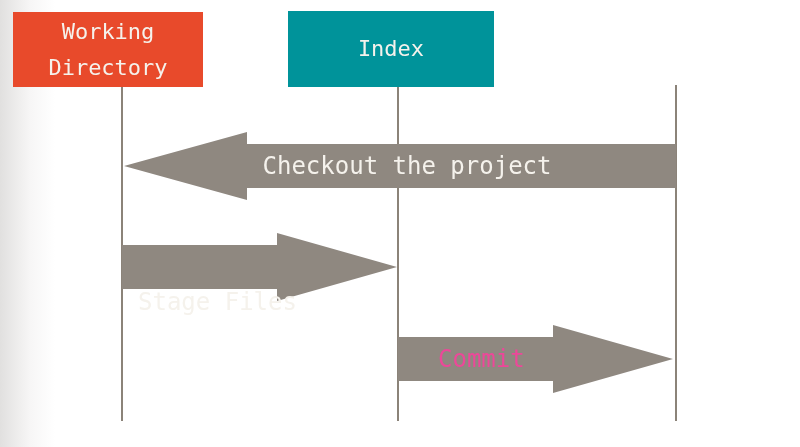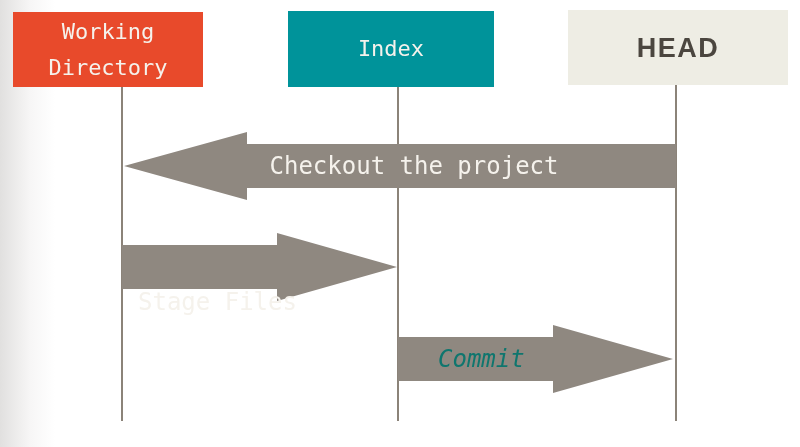--- a/index.html
+++ b/index.html
@@ -50,46 +50,45 @@
     left: 0; top: 0;
     z-index: 2;
   }
   .arrow-label {
     position: absolute;
     font-size: 24px;
     line-height: 30px;
     white-space: nowrap;
     z-index: 3;
   }
-  .label-checkout { left: 244px; top: 151px; width: 340px; text-align: center; }
+  .label-checkout { left: 237px; top: 151px; width: 340px; text-align: center; }
   .label-stage    { left: 138px; top: 252px; }
   .label-commit   { left: 438px; top: 344px; }
 </style>
 </head>
 <body>
 
 <div class="canvas">
 
   <div class="page-shadow-left"></div>
 
   <div class="col-box box-wd" style="background-color: rgb(232, 74, 43); color: rgb(245, 242, 236);">Working Directory</div>
 
   <div class="col-box box-index" style="background-color: rgb(0, 147, 154); color: rgb(245, 242, 236);">Index</div>
 
-  <div class="col-box box-head" style="background-color: rgb(238, 237, 228); color: rgb(75, 70, 63);">HEAD</div>
 
   <div class="lifeline lifeline-wd" style="background-color: rgb(139, 131, 121);"></div>
   <div class="lifeline lifeline-index" style="background-color: rgb(139, 131, 121);"></div>
   <div class="lifeline lifeline-head" style="background-color: rgb(139, 131, 121);"></div>
 
   <svg class="arrow-layer" width="800" height="447" viewBox="0 0 800 447">
     <polygon points="124,166 247,132 247,144 676,144 676,188 247,188 247,200" style="fill: rgb(143, 136, 128);"></polygon>
     <polygon points="122,245 277,245 277,233 397,267 277,301 277,289 122,289" style="fill: rgb(143, 136, 128);"></polygon>
     <polygon points="398,337 553,337 553,325 673,359 553,393 553,381 398,381" style="fill: rgb(143, 136, 128);"></polygon>
   </svg>
 
   <div class="arrow-label label-checkout" style="color: rgb(245, 242, 236);">Checkout the project</div>
 
   <div class="arrow-label label-stage" style="color: rgb(245, 242, 236); margin-top: 35px;">Stage Files</div>
 
-  <div class="arrow-label label-commit" style="color: #0f766e; font-style: italic;">Commit</div>
+  <div class="arrow-label label-commit" style="color: #ec4899;">Commit</div>
 
 </div>
 
 </body></html>

